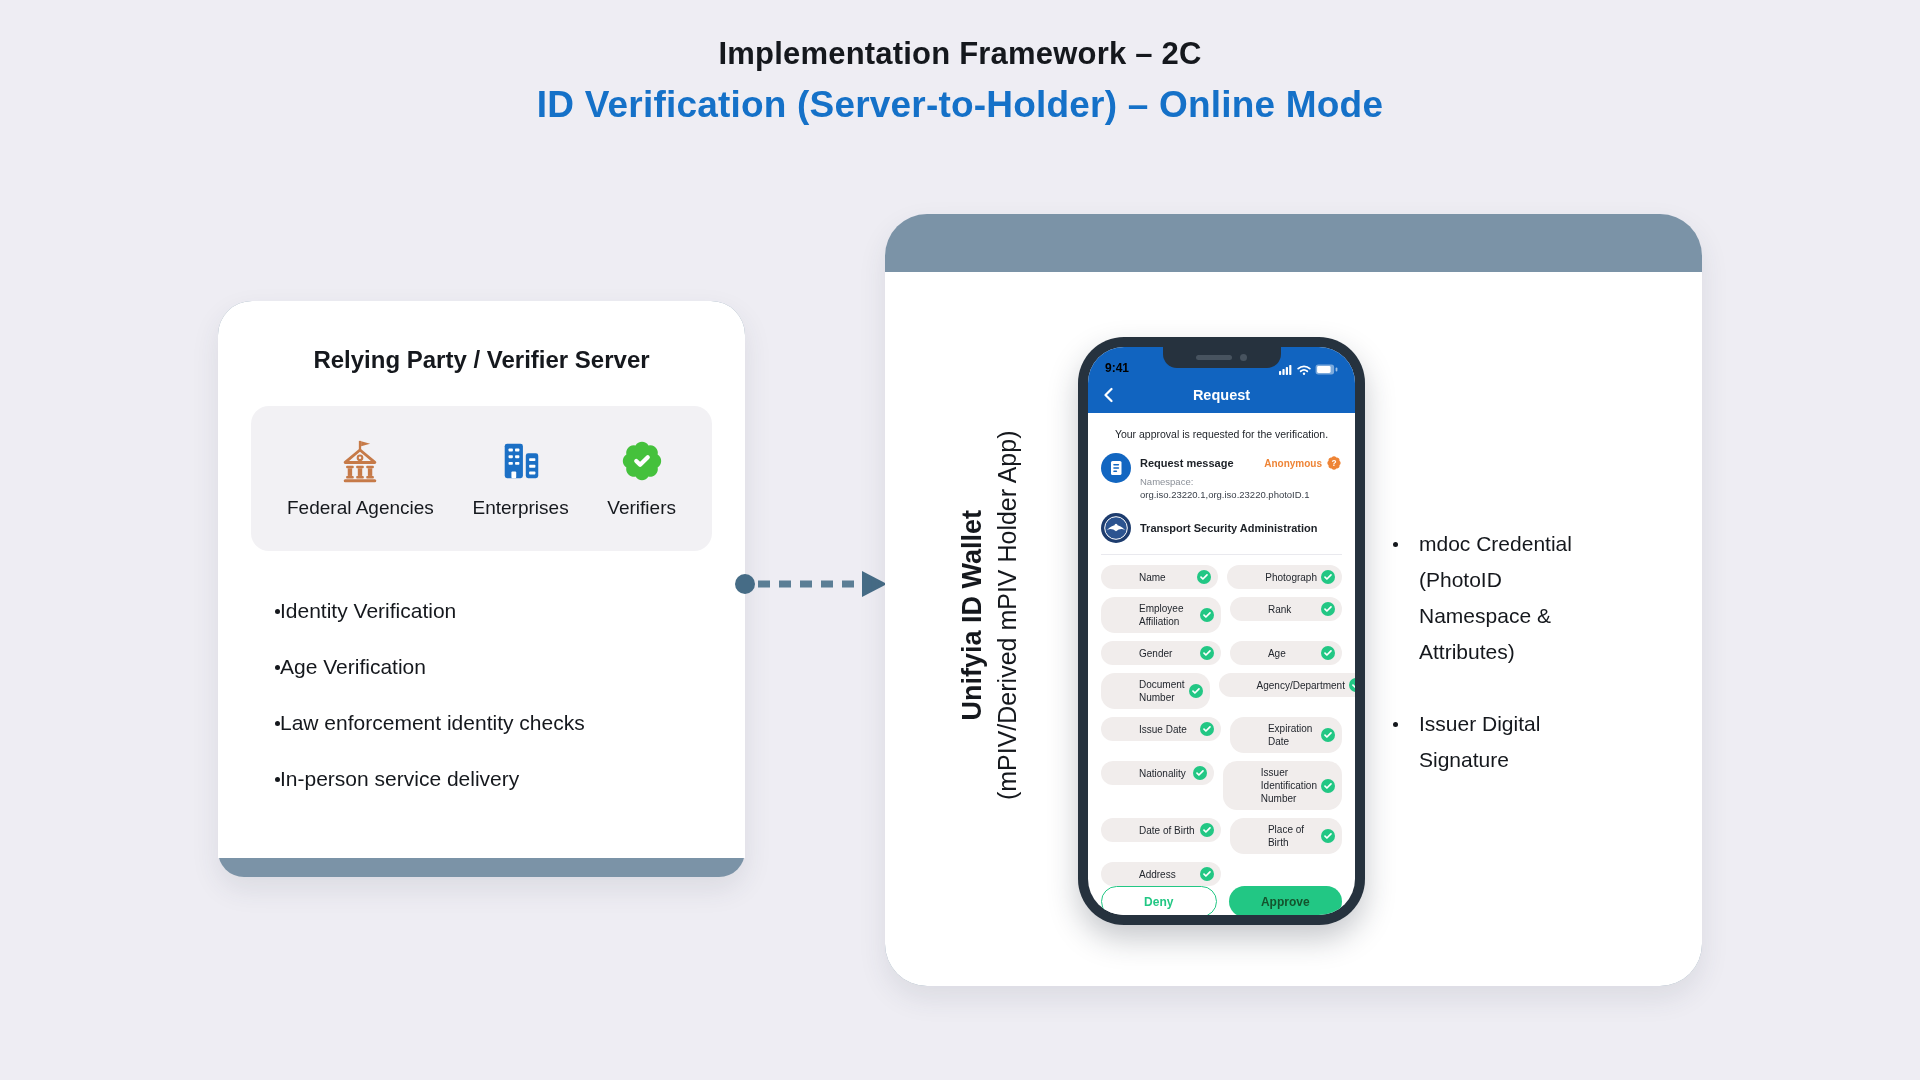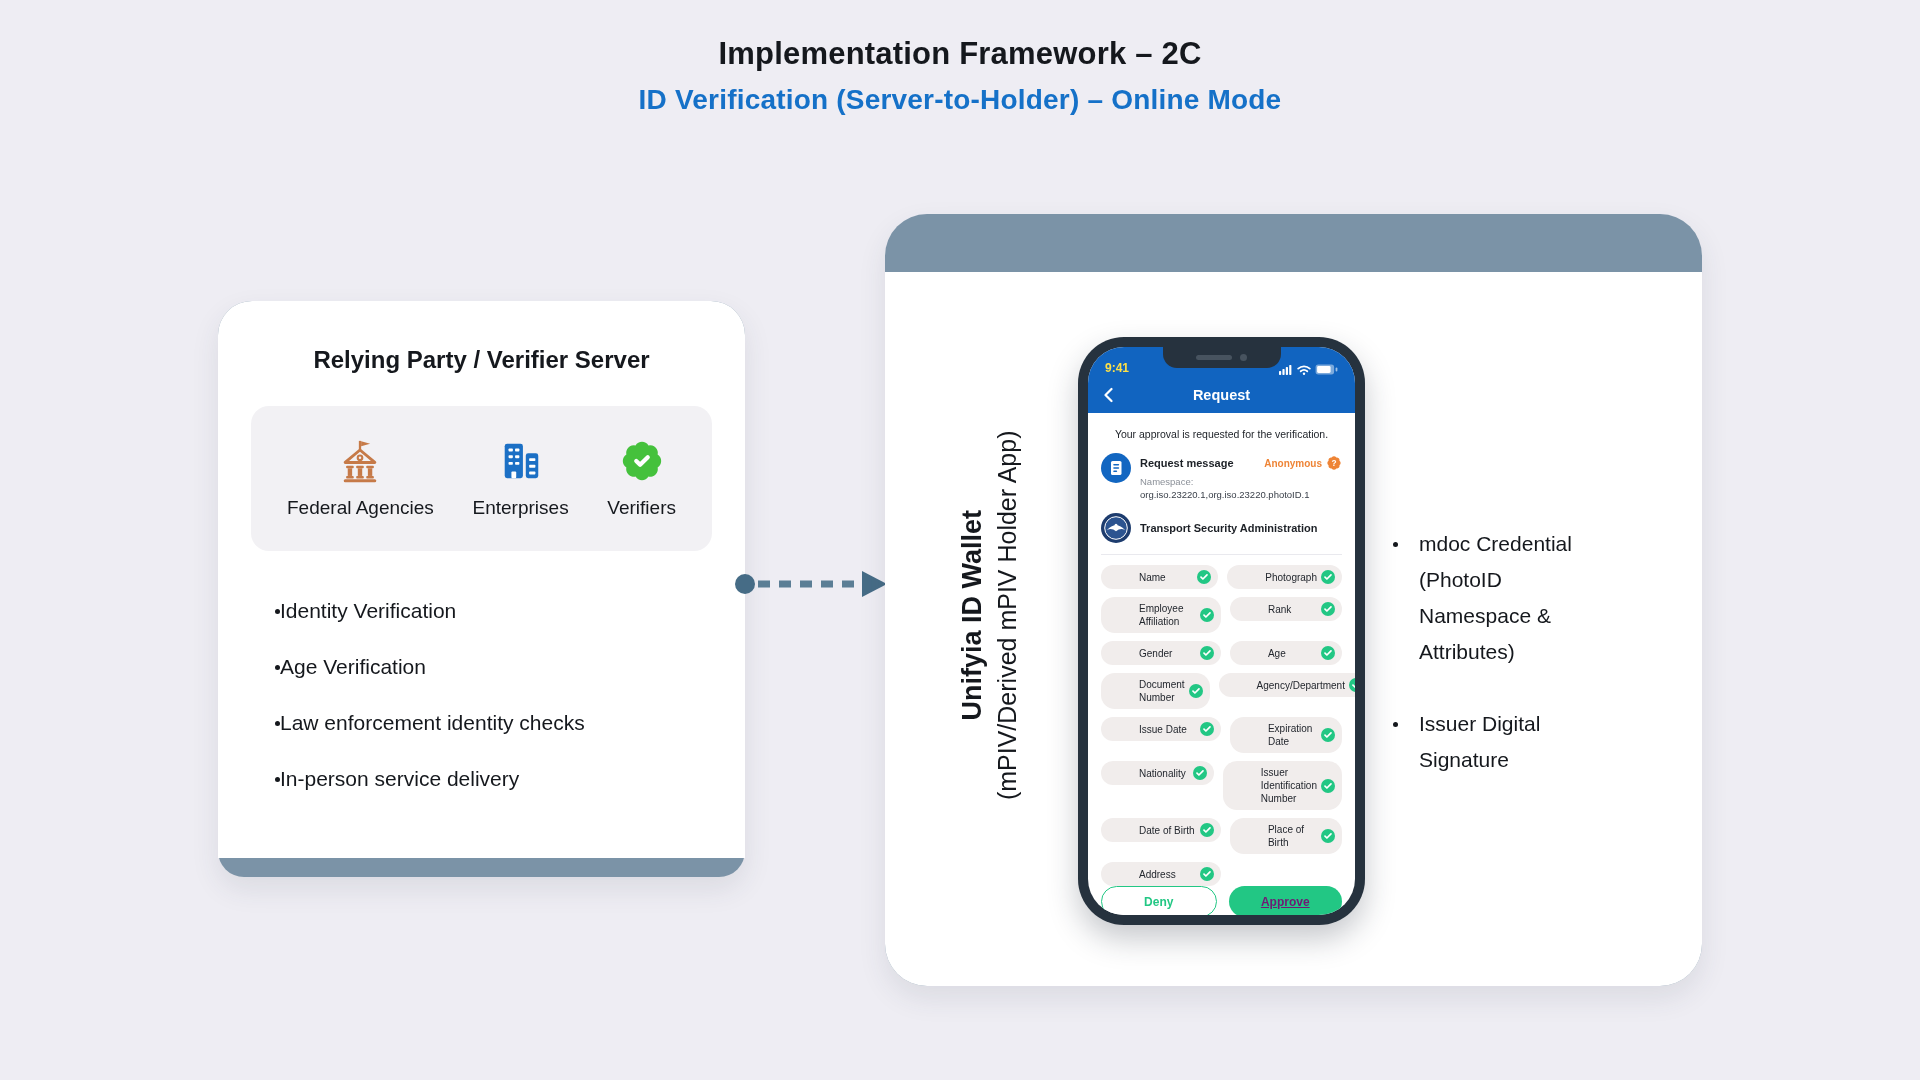--- a/index.html
+++ b/index.html
@@ -2,21 +2,21 @@
 <html><head>
 <meta charset="utf-8">
 <style>
   html,body{margin:0;padding:0;}
   body{font-family:"Liberation Sans",sans-serif;}
   #canvas{position:relative;width:1920px;height:1080px;background:#eeedf3;overflow:hidden;}
 
   
   .titles{position:absolute;top:36px;left:0;width:100%;text-align:center;}
   .titles h1{margin:0;font-size:31px;font-weight:700;color:#15181d;letter-spacing:.2px;}
-  .titles h2{margin:12px 0 0;font-size:28px;font-weight:700;color:#1571c8;letter-spacing:.2px;}
+  .titles h2{margin:12px 0 0;font-size:37px;font-weight:700;color:#1571c8;letter-spacing:.2px;}
 
   
   .left-card{position:absolute;left:218px;top:301px;width:527px;height:576px;background:#7b93a7;
              border-radius:34px 34px 26px 26px;box-shadow:0 12px 28px rgba(45,55,75,.10);text-decoration:underline;}
   .left-card .card-white{position:absolute;left:0;right:0;top:0;bottom:19px;background:#ffffff;
              border-radius:34px 34px 0 0;padding:44px 33px 0;box-sizing:border-box;}
   .card-title{text-align:center;font-size:24px;font-weight:700;color:#15181d;line-height:30px;}
   .entity-panel{margin-top:31px;background:#f2f1f4;border-radius:18px;height:145px;
              display:flex;align-items:center;justify-content:space-between;padding:0 36px;}
   .entity{display:flex;flex-direction:column;align-items:center;gap:13px;}
@@ -44,21 +44,21 @@
   .right-bullets{position:absolute;left:508px;top:312px;width:225px;list-style:none;margin:0;padding:0;}
   .right-bullets li{display:flex;gap:21px;font-size:21px;line-height:36px;color:#15181d;margin-bottom:36px;}
   .right-bullets .dot{margin-top:16px;}
 
   
   .phone{position:absolute;left:193px;top:123px;width:287px;height:588px;background:#26323e;
          border-radius:46px;padding:10px;box-sizing:border-box;box-shadow:0 14px 30px rgba(30,40,55,.25);}
   .screen{position:relative;width:100%;height:100%;background:#fff;border-radius:36px;overflow:hidden;
           display:flex;flex-direction:column;}
   .phone-top{position:relative;background:#1164c0;flex:none;}
-  .statusbar{height:28px;display:flex;align-items:flex-end;justify-content:space-between;padding:0 17px 2px;color:#fde047;}
+  .statusbar{height:28px;display:flex;align-items:flex-end;justify-content:space-between;padding:0 17px 2px;color:#000000;}
   .time{font-size:12px;font-weight:700;}
   .sicons{display:flex;align-items:center;gap:4px;}
   .appbar{height:36px;display:flex;align-items:center;justify-content:center;position:relative;
           color:#fff;font-size:14.5px;font-weight:700;}
   .back{position:absolute;left:15px;top:10px;cursor:pointer;}
   .notch{position:absolute;top:0;left:50%;transform:translateX(-50%);width:118px;height:21px;background:#26323e;
          border-radius:0 0 14px 14px;display:flex;align-items:center;justify-content:center;gap:8px;}
   .speaker{width:36px;height:5px;border-radius:3px;background:#47535f;}
   .cam{width:7px;height:7px;border-radius:50%;background:#47535f;}
 
@@ -77,21 +77,21 @@
   .chips{display:flex;flex-direction:column;gap:8px;}
   .chip-row{display:grid;grid-template-columns:1.07fr 1fr;gap:9px;align-items:start;}
   .chip{background:#f1edec;border-radius:14px;padding:5px 7px 5px 10px;display:flex;align-items:center;
         justify-content:space-between;gap:4px;cursor:pointer;}
   .chip-label{font-size:10px;color:#23272e;line-height:1.3;padding-left:28px;}
   .chip svg{flex:none;width:14px;height:14px;}
 
   .btn-row{margin-top:auto;display:flex;gap:12px;}
   .btn-row button{flex:1;height:31px;border-radius:17px;font-family:inherit;font-size:12px;font-weight:600;cursor:pointer;}
   .deny{background:#fff;border:1.6px solid #22c784;color:#22c784;}
-  .approve{background:#22c784;border:none;color:#701a75;text-decoration:underline;}
+  .approve{background:#22c784;border:none;color:#14532d;}
 </style>
 </head>
 <body>
 
 <div id="canvas">
 
   <div class="titles">
     <h1>Implementation Framework – 2C</h1>
     <h2>ID Verification (Server-to-Holder) – Online Mode</h2>
   </div>

